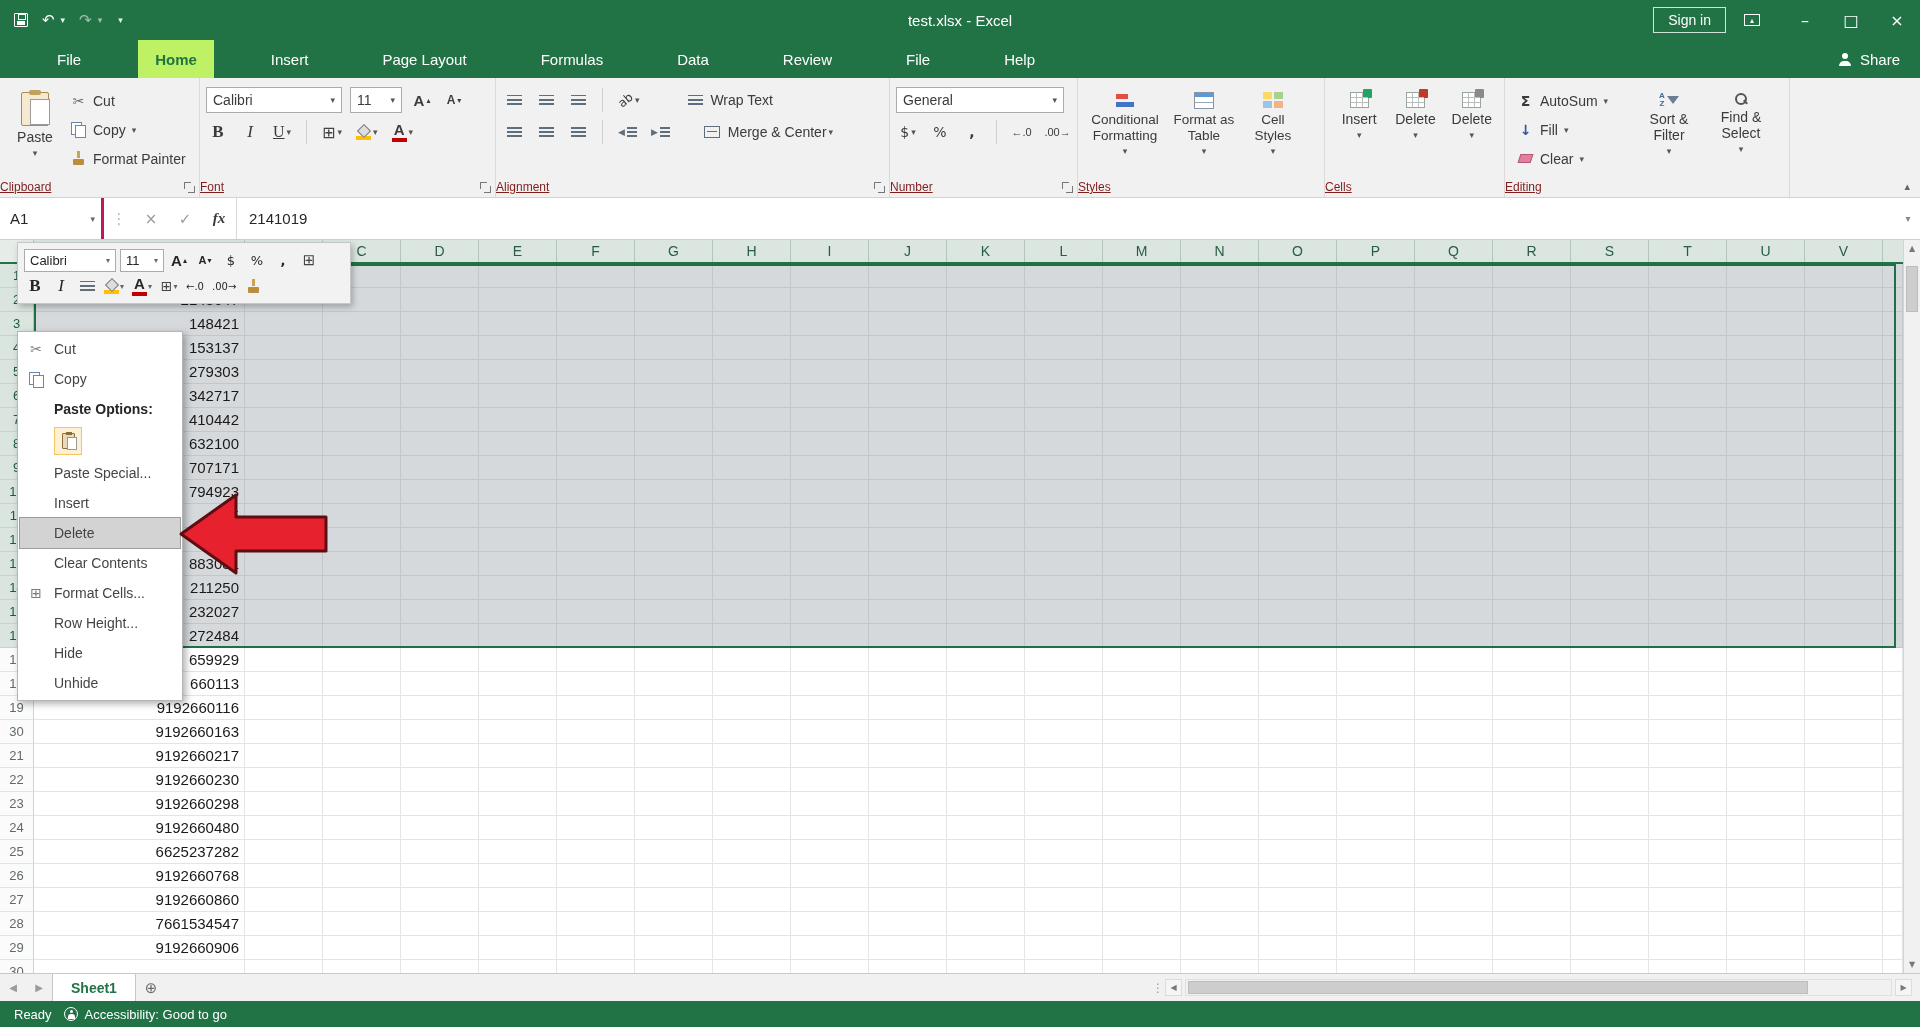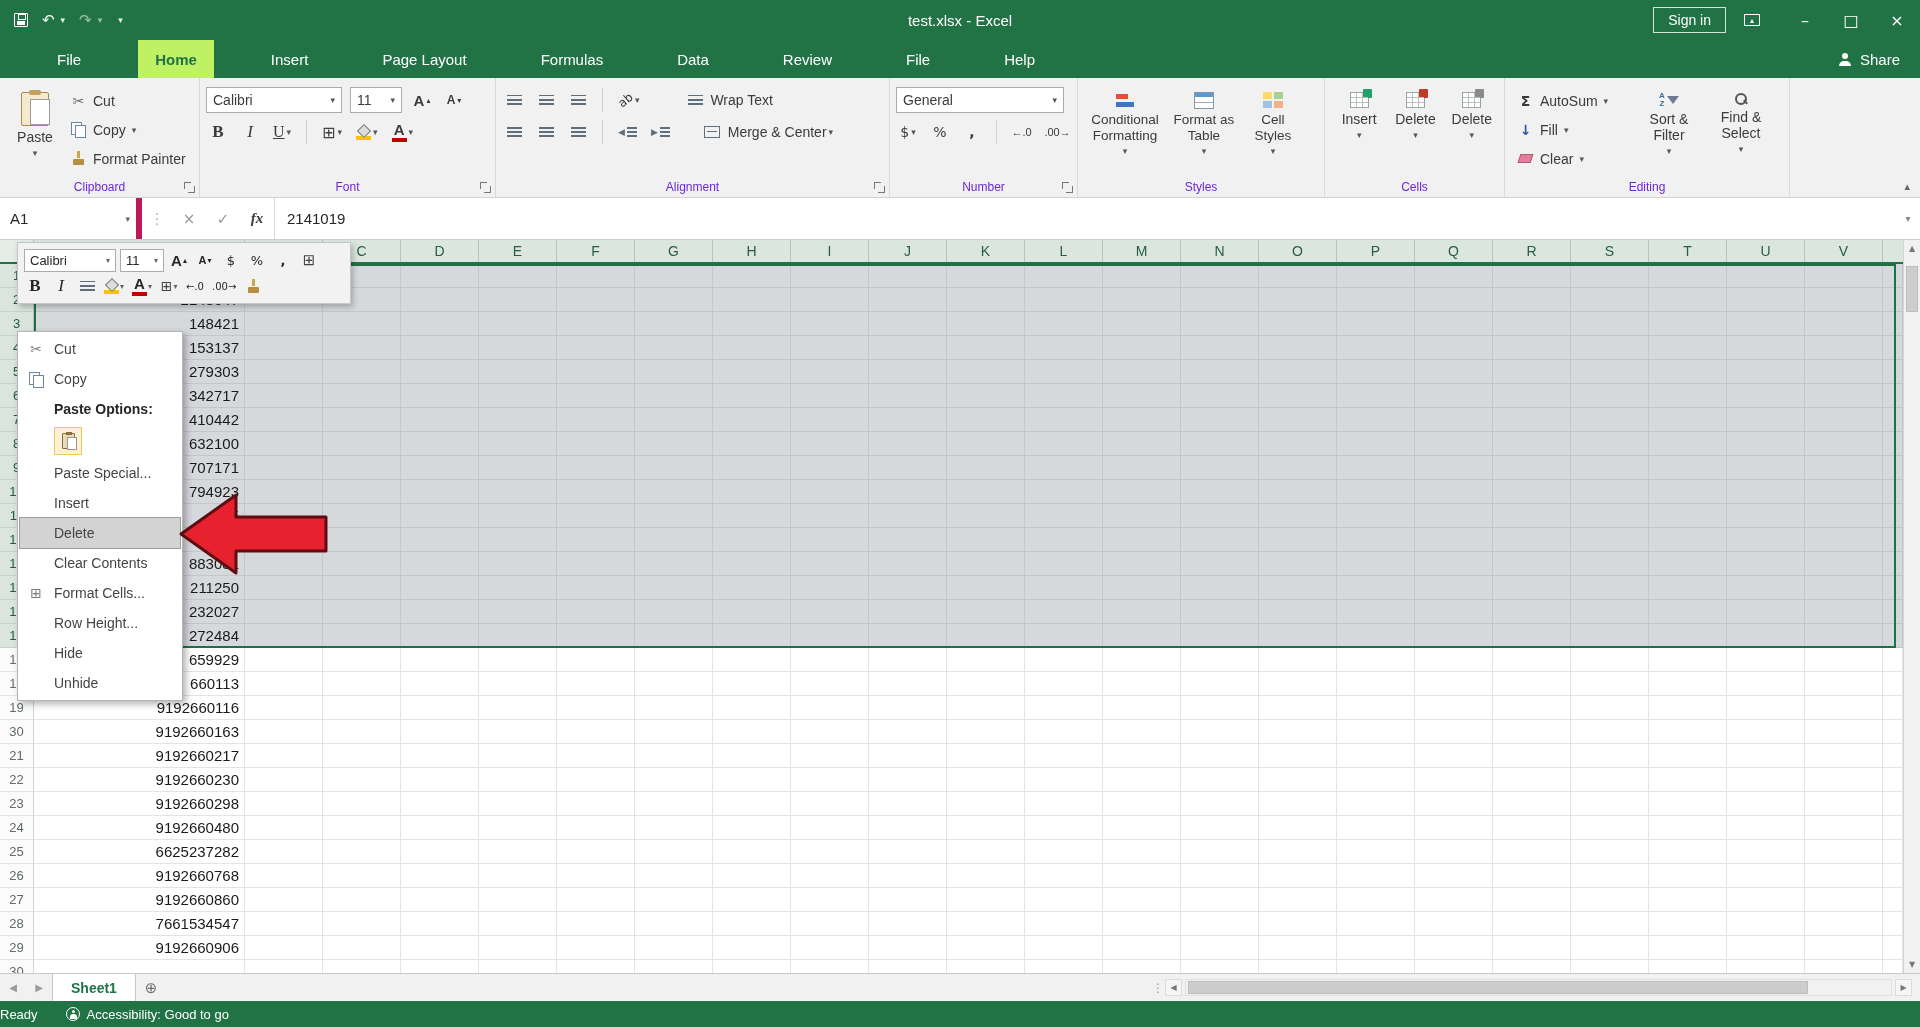--- a/index.html
+++ b/index.html
@@ -31,21 +31,21 @@
   .ico-bulb::before{ content:""; position:absolute; left:1px; top:0; width:9px; height:9px; border:1.5px solid #fff; border-radius:50%; }
   .ico-bulb::after{ content:""; position:absolute; left:4px; bottom:0; width:4px; height:3px; background:#fff; }
   .share{ margin-left:auto; display:flex; align-items:center; gap:8px; padding:0 20px; }
   .ico-person{ position:relative; width:14px; height:13px; display:inline-block; }
   .ico-person::before{ content:""; position:absolute; left:4px; top:0; width:6px; height:6px; border-radius:50%; background:#fff; }
   .ico-person::after{ content:""; position:absolute; left:1px; bottom:0; width:12px; height:5px; border-radius:6px 6px 0 0; background:#fff; }
 
   
   .ribbon{ height:120px; background:#f2f1f1; border-bottom:1px solid #d5d2cf; display:flex; position:relative; font-size:14px; color:#3b3b3b; }
   .rgroup{ position:relative; border-right:1px solid #dcdad8; padding:6px 4px 22px 6px; flex:none; }
-  .glabel{ position:absolute; left:0; right:0; bottom:3px; text-align:center; font-size:12px; color:#6d28d9; }
+  .glabel{ position:absolute; left:0; right:0; bottom:3px; font-size:12px; color:#7f1d1d;text-decoration:underline; }
   .launcher{ position:absolute; right:4px; bottom:4px; width:11px; height:11px; }
   .launcher::before{ content:""; position:absolute; left:0; top:0; width:6px; height:6px; border-left:1.5px solid #777; border-top:1.5px solid #777; }
   .launcher::after{ content:""; position:absolute; right:0; bottom:0; width:6px; height:6px; border-right:1.5px solid #777; border-bottom:1.5px solid #777; }
   .gbody{ display:flex; height:92px; }
   .bigbtn{ width:58px; display:flex; flex-direction:column; align-items:center; gap:3px; padding-top:8px; text-align:center; line-height:1.15; }
   .bigbtn .dd{ font-size:9px; color:#555; }
   .bigbtn.wide{ width:82px; font-size:13.5px; }
   .smallcol{ display:flex; flex-direction:column; justify-content:flex-start; gap:4px; padding:4px 0 0 6px; }
   .sbtn{ display:flex; align-items:center; gap:6px; height:25px; white-space:nowrap; }
   .sbtn .dd{ font-size:9px; color:#555; }
@@ -96,21 +96,21 @@
   .ico-eraser{ width:13px; height:9px; background:#e77d9c; border:1px solid #b05a75; transform:skewX(-18deg); display:inline-block; }
   .ico-funnel{ width:0; height:0; border-left:6px solid transparent; border-right:6px solid transparent; border-top:8px solid #6b7c93; display:inline-block; position:relative; }
   .ico-mag{ position:relative; width:14px; height:14px; display:inline-block; }
   .ico-mag::before{ content:""; position:absolute; left:1px; top:1px; width:8px; height:8px; border:2px solid #555; border-radius:50%; }
   .ico-mag::after{ content:""; position:absolute; left:9px; top:9px; width:5px; height:2px; background:#555; transform:rotate(45deg); }
   .azmini{ display:inline-flex; flex-direction:column; font-size:8px; font-weight:bold; line-height:1; color:#3b6aa0; }
   .ribcollapse{ position:absolute; right:10px; bottom:4px; color:#666; font-size:11px; }
 
   
   .frow{ height:42px; background:#fff; border-bottom:1px solid #cfcfcf; display:flex; align-items:stretch; font-size:15px; }
-  .namebox{ width:142px; display:flex; align-items:center; padding-left:10px; border-right:6px solid #be185d; }
+  .namebox{ width:104px; display:flex; align-items:center; padding-left:10px; border-right:3px solid #be185d; }
   .namebox .dd{ margin-left:auto; margin-right:6px; font-size:9px; color:#666; }
   .fhandle{ width:30px; display:flex; align-items:center; justify-content:center; color:#b5b5b5; }
   .fbtn{ width:34px; display:flex; align-items:center; justify-content:center; color:#9a9a9a; font-size:15px; }
   .fx{ font-family:"Liberation Serif",serif; font-style:italic; font-weight:bold; color:#3b3b3b; }
   .finput{ flex:1; border-left:1px solid #d9d9d9; display:flex; align-items:center; padding-left:12px; }
   .fexpand{ width:24px; display:flex; align-items:center; justify-content:center; color:#888; font-size:10px; }
 
   
   .sheet-area{ position:relative; height:733px; overflow:hidden; background:#fff; }
   .col-headers{ display:flex; width:1903px; height:24px; border-bottom:2px solid #217346; background:#dce6e0; }
@@ -144,21 +144,21 @@
          border-left:1px solid #c6c6c6; border-right:1px solid #c6c6c6; }
   .saddbtn{ width:30px; display:flex; align-items:center; justify-content:center; color:#6d6d6d; font-size:15px; }
   .hscroll{ position:absolute; right:8px; top:5px; width:760px; height:17px; display:flex; align-items:center; gap:3px; }
   .hs-handle{ color:#9b9b9b; font-size:12px; letter-spacing:-2px; }
   .hs-arrow{ width:17px; height:17px; background:#f5f5f5; border:1px solid #dcdcdc; display:flex; align-items:center; justify-content:center; font-size:8px; color:#787878; }
   .hs-track{ flex:1; height:17px; background:#f1f1f1; border:1px solid #e0e0e0; position:relative; }
   .hs-thumb{ position:absolute; left:2px; top:1px; height:13px; width:88%; background:#cdcdcd; border:1px solid #bdbdbd; }
 
   
   .statusbar{ height:26px; background:#217346; color:#fff; display:flex; align-items:center; font-size:13px; }
-  .sb-left{ display:flex; align-items:center; gap:28px; }
+  .sb-left{ display:flex; align-items:center; gap:12px; padding-left:14px; }
   .acc{ display:flex; align-items:center; gap:7px; }
   .ico-acc{ position:relative; width:14px; height:14px; border:1.2px solid #fff; border-radius:50%; display:inline-block; }
   .ico-acc::before{ content:""; position:absolute; left:5px; top:2px; width:3px; height:3px; border-radius:50%; background:#fff; }
   .ico-acc::after{ content:""; position:absolute; left:3px; top:6px; width:7px; height:5px; border-radius:3px 3px 0 0; background:#fff; }
   .sb-right{ margin-left:auto; display:flex; align-items:center; gap:28px; padding-right:12px; }
   .views{ display:flex; gap:5px; }
   .vico{ width:18px; height:15px; border:1px solid #fff; position:relative; opacity:.95; }
   .vico.active{ background:rgba(255,255,255,.35); }
   .vico.grid-ic{ background-image:linear-gradient(rgba(255,255,255,.8) 1px,transparent 1px),linear-gradient(90deg,rgba(255,255,255,.8) 1px,transparent 1px); background-size:6px 5px; }
   .vico.page-ic::before{ content:""; position:absolute; left:3px; top:2px; right:3px; bottom:2px; border:1px solid #fff; }

